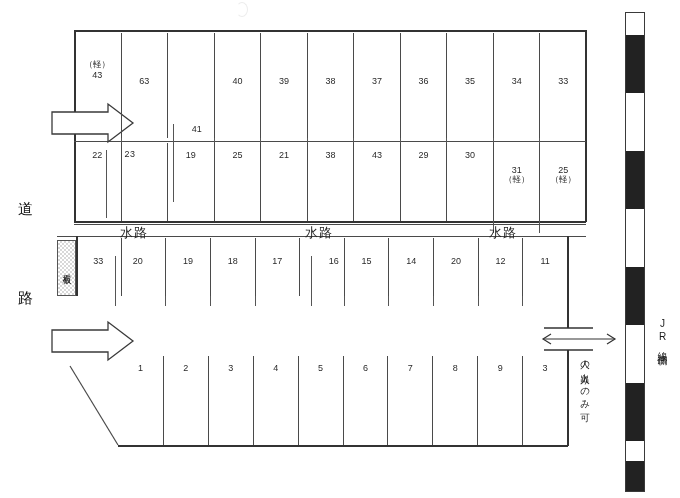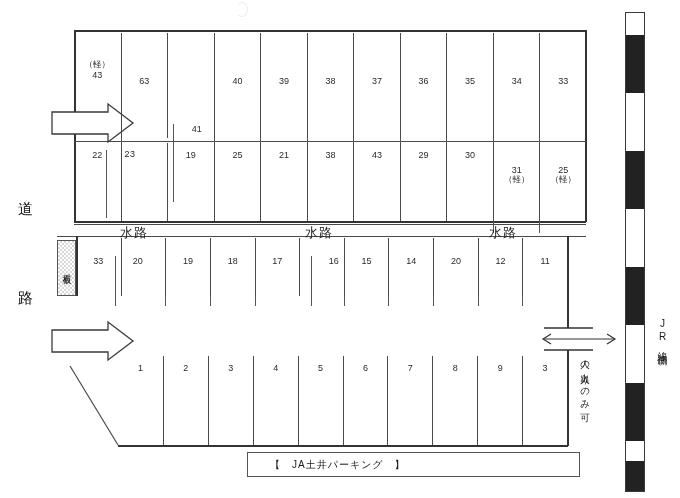--- a/index.html
+++ b/index.html
@@ -360,23 +360,20 @@
           <span class="lbl">9</span>
         </div>
       </div>
       <div class="stall" style="left: 522.1px; top: 363px; width: 44.9px; height: 82px;">
         <div>
           <span class="lbl">3</span>
         </div>
       </div>
     </div>
 
-  <div id="caption" style="left:247px;top:452px;width:333px;height:25px;">
-    <span>【　JA土井パーキング　】</span>
-  </div>
 
   <div class="vtext" style="left:578px;top:352px;font-size:9.5px;letter-spacing:1.5px;">人の出入りのみ可</div>
 
   <div id="railstrip" style="left:625px;top:12px;width:20px;height:480px;">
     <div class="seg" style="top:22px;height:58px;"></div>
     <div class="seg" style="top:138px;height:58px;"></div>
     <div class="seg" style="top:254px;height:58px;"></div>
     <div class="seg" style="top:370px;height:58px;"></div>
     <div class="seg" style="top:448px;height:32px;"></div>
   </div>

